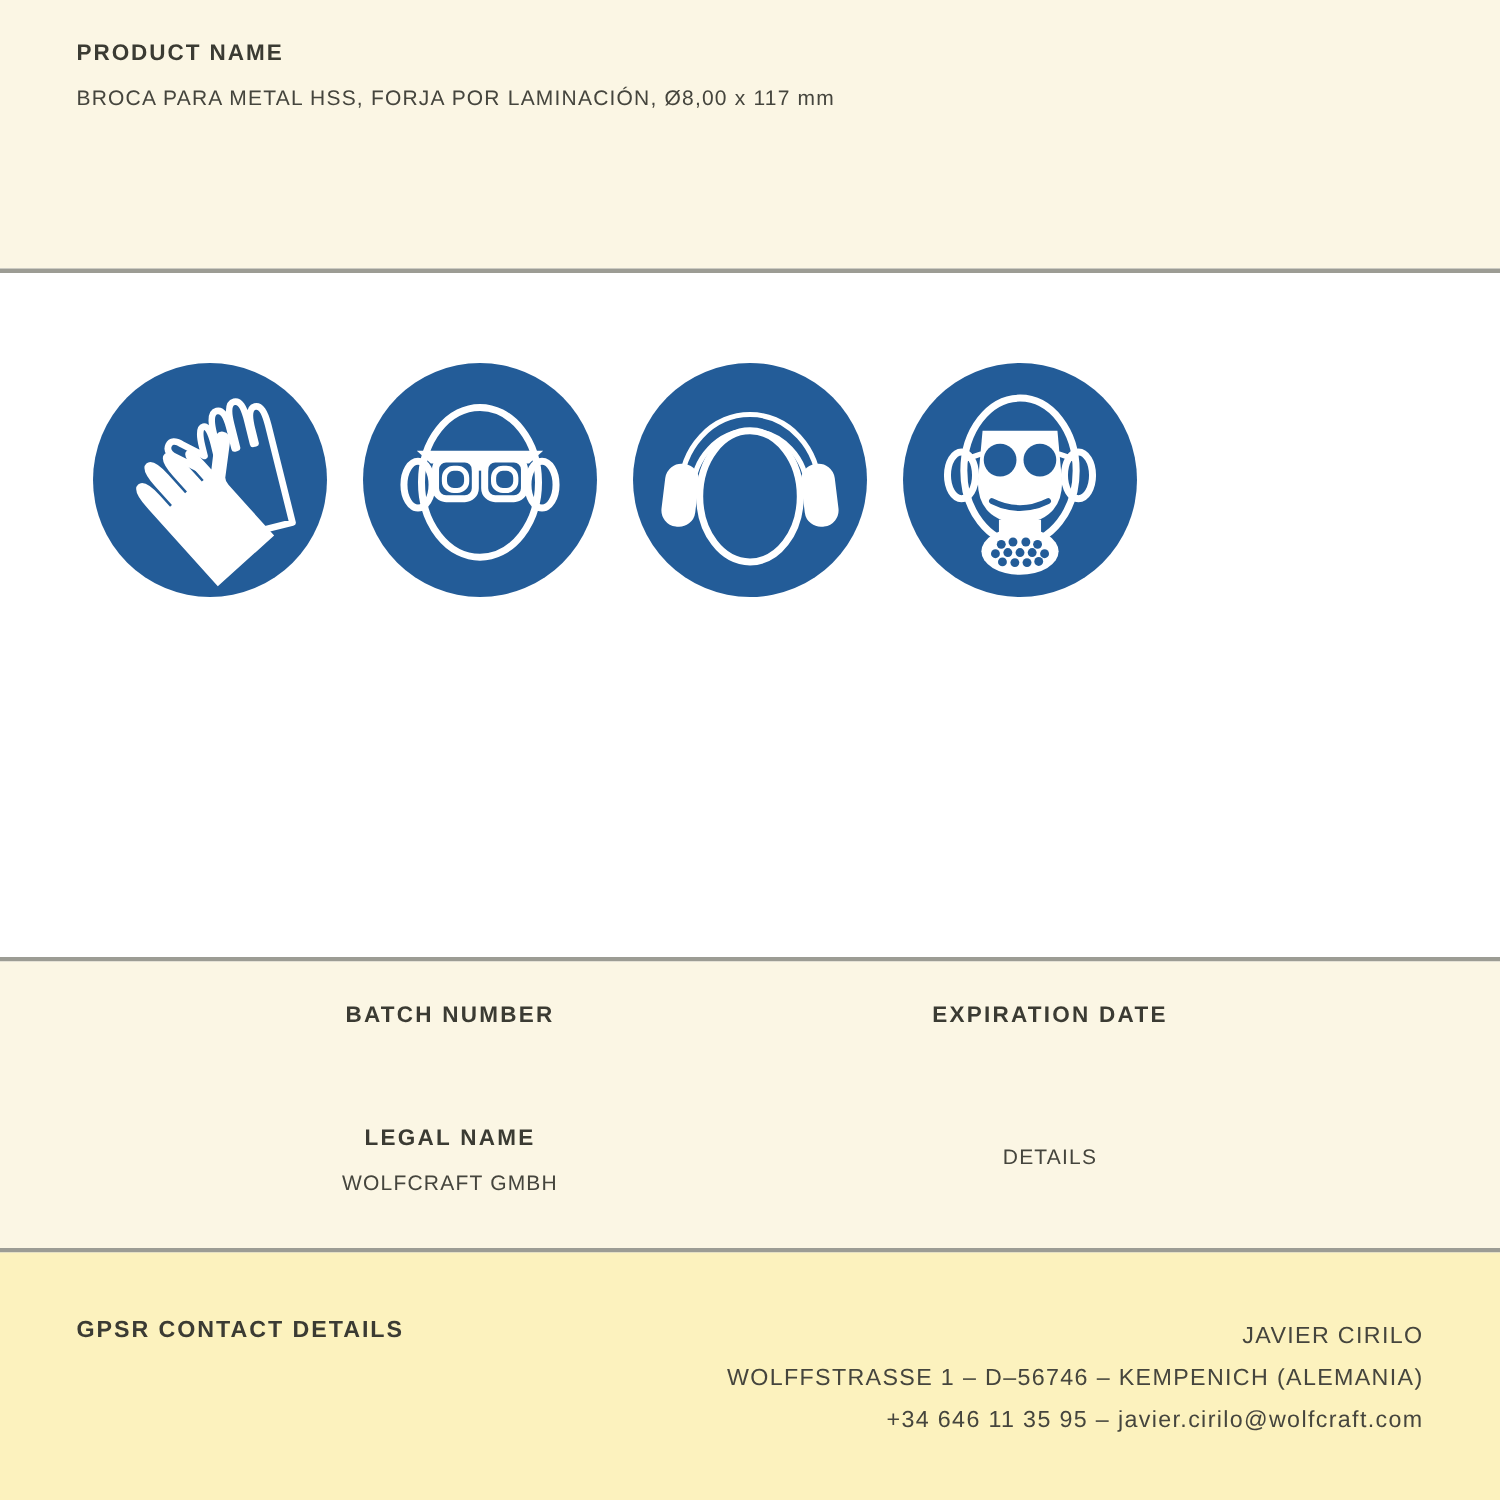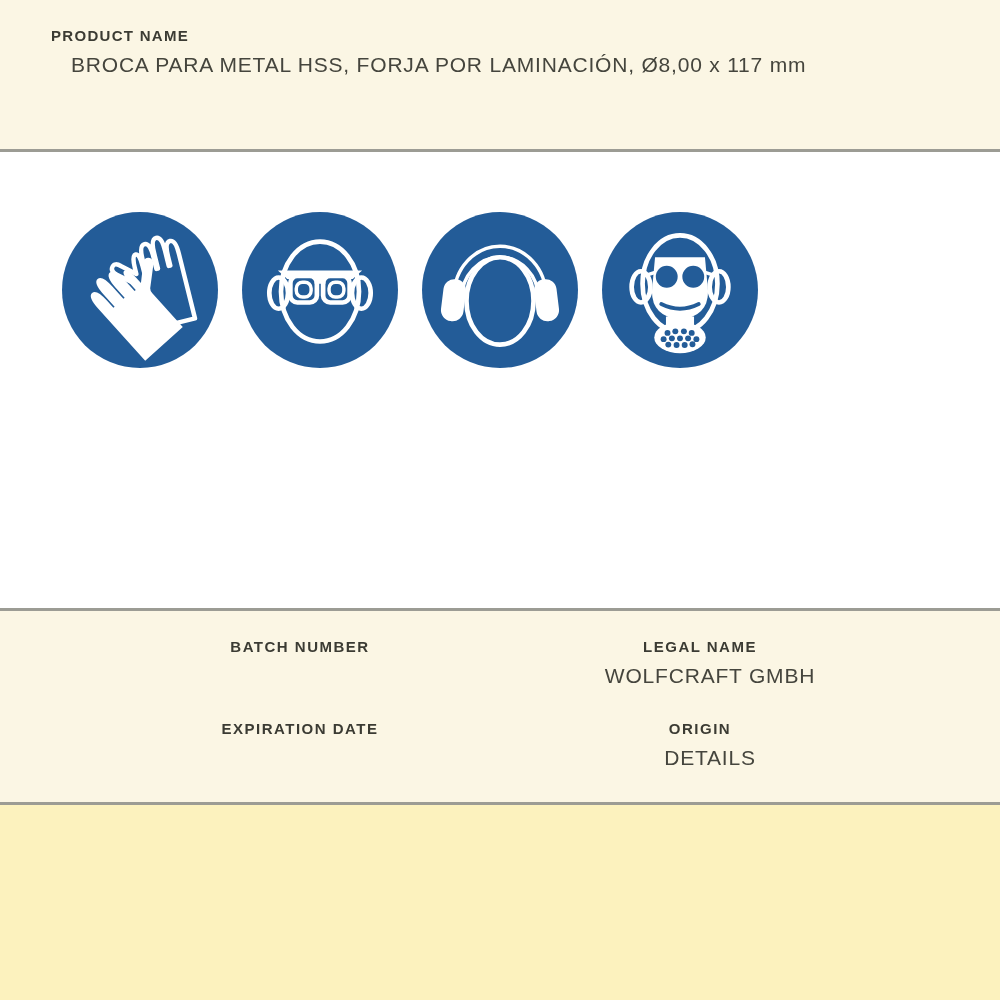--- a/index.html
+++ b/index.html
@@ -10,24 +10,24 @@
     --heading:#3B3B33;
     --body:#45453D;
     --icon-blue:#235C98;
     --icon-white:#FFFFFF;
   }
   *{margin:0;padding:0;box-sizing:border-box;}
   html,body{width:1000px;height:1000px;}
   body{font-family:"Liberation Sans",sans-serif;color:var(--body);background:#fff;overflow:hidden;}
   .page{width:1000px;height:1000px;display:flex;flex-direction:column;}
 
-  .sec-top{background:var(--cream);height:149px;padding:27px 51px 0;flex:none;}
+  .sec-top{background:var(--cream);height:179px;padding:27px 51px 0;flex:none;}
   .sec-top .field{margin-bottom:46px;}
   .field-label{font-weight:bold;font-size:15px;letter-spacing:1.3px;color:var(--heading);line-height:17px;}
-  .field-value{font-size:21px;letter-spacing:0.8px;color:var(--body);line-height:18px;margin-top:12px;min-height:20px;margin-left:20px;}
+  .field-value{font-size:14px;letter-spacing:0.8px;color:var(--body);line-height:18px;margin-top:12px;min-height:20px;}
 
   .divider{height:3px;background:var(--divider);flex:none;}
 
   .sec-icons{background:var(--white);height:456px;padding:60px 0 0 62px;display:flex;gap:24px;flex:none;}
   .safety-icon{width:156px;height:156px;flex:none;}
 
   .pw{fill:var(--icon-white);}
   .pstroke{fill:none;stroke:var(--icon-white);stroke-width:3;stroke-linejoin:round;stroke-linecap:round;}
   .pthin{fill:none;stroke:var(--icon-white);stroke-width:2.2;stroke-linejoin:round;stroke-linecap:round;}
   .pblue{fill:var(--icon-blue);}
@@ -123,31 +123,36 @@
   </section>
 
   <div class="divider"></div>
 
   <section class="sec-details">
     <div class="cell">
       <div class="field-label">BATCH NUMBER</div>
       <div class="field-value"></div>
     </div>
     <div class="cell">
+      <div class="field-label">EXPIRATION DATE</div>
+      <div class="field-value"></div>
+    </div>
+    <div class="cell">
       <div class="field-label">LEGAL NAME</div>
       <div class="field-value">WOLFCRAFT GMBH</div>
     </div>
     <div class="cell">
-      <div class="field-label">EXPIRATION DATE</div>
-      <div class="field-value"></div>
-    </div>
-    <div class="cell">
-      <div class="field-label">ORIGIN</div>
       <div class="field-value">DETAILS</div>
     </div>
   </section>
 
   <div class="divider"></div>
 
   <section class="sec-contact">
+    <div class="contact-heading">GPSR CONTACT DETAILS</div>
+    <div class="contact-right">
+      <div>JAVIER CIRILO</div>
+      <div>WOLFFSTRASSE 1 – D–56746 – KEMPENICH (ALEMANIA)</div>
+      <div>+34 646 11 35 95 – javier.cirilo@wolfcraft.com</div>
+    </div>
   </section>
 
 </div>
 
 </body></html>

